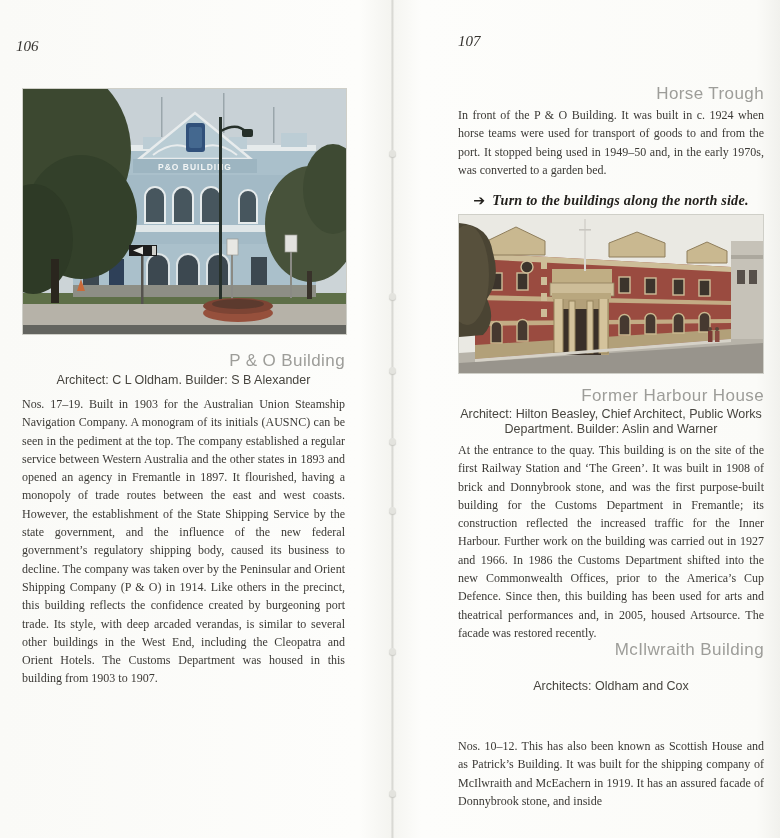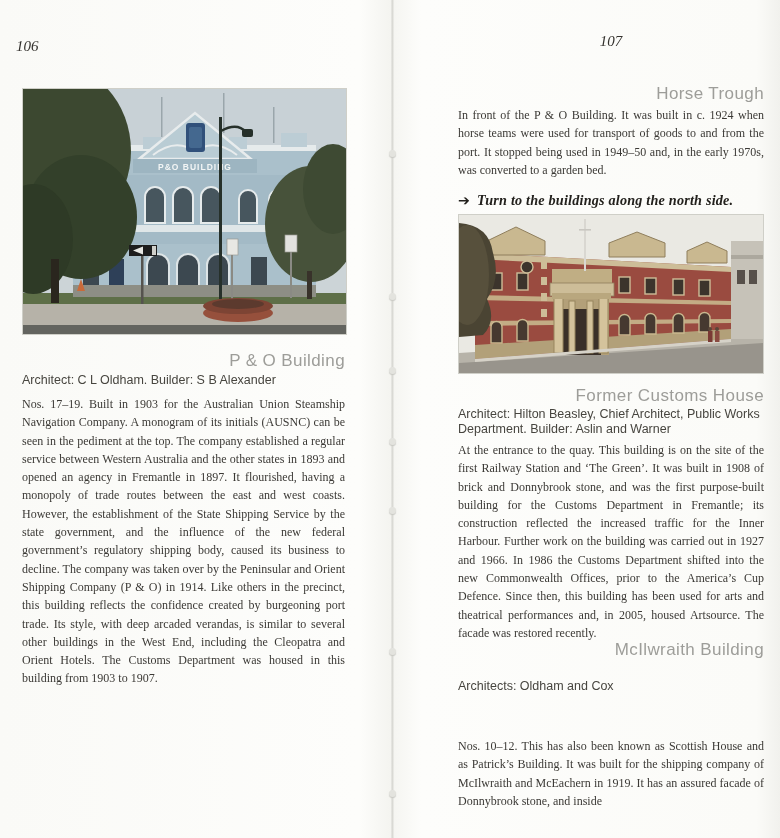--- a/index.html
+++ b/index.html
@@ -11,43 +11,43 @@
   .spread{position:absolute;inset:0;background:linear-gradient(90deg,#fafaf7 0%,#fdfdfb 46%,#f4f4f0 50%,#fdfdfb 54%,#fbfbf8 97%,#f1f1ed 100%);}
   .gutter{position:absolute;left:391px;top:0;width:3px;height:838px;
     background:linear-gradient(90deg,#e9e9e5,#d9d9d4,#efefeb);}
   .stitch{position:absolute;left:-2px;width:7px;height:7px;border-radius:50%;
     background:#e3e3de;box-shadow:0 1px 1px #c9c9c4;}
   .page{position:absolute;top:0;height:838px;}
   .page-left{left:22px;width:323px;}
   .page-right{left:458px;width:306px;}
   .page-number{position:absolute;font-style:italic;font-size:15px;color:#34322e;}
   .pn-left{top:38px;left:-6px;}
-  .pn-right{top:33px;right:0;text-align:center;width:100%;}
+  .pn-right{top:33px;right:0;text-align:left;width:100%;}
   figure{margin:0;position:absolute;left:0;}
   .photo{border:1px solid #cfcfc8;background:#fff;}
   .photo svg{display:block;}
   h2.heading{
     margin:0;position:absolute;width:100%;right:0;text-align:right;
     font-family:Liberation Sans, sans-serif;font-weight:400;
     font-size:17px;letter-spacing:.4px;color:#9d9d99;line-height:19px;
   }
   .credit{
-    position:absolute;width:100%;right:0;text-align:left;
+    position:absolute;width:100%;right:0;text-align:center;
     font-family:"Liberation Sans", sans-serif;
     font-size:12.5px;color:#47453f;line-height:14.5px;
   }
   .bodyblock{position:absolute;left:0;width:100%;}
   .bodyblock p{
     margin:0;text-align:justify;
     font-size:12px;line-height:18.3px;color:#3b3935;
     text-justify:inter-word;
   }
   .bodyblock p.indent{text-indent:27px;}
   .direction-note{
-    position:absolute;width:100%;right:0;text-align:left;
+    position:absolute;width:100%;right:0;text-align:center;
     font-size:14.2px;color:#23211d;
   }
   .direction-note .note-text{font-style:italic;font-weight:bold;letter-spacing:.2px;}
   .direction-note .arrow{font-style:normal;font-weight:bold;margin-right:7px;font-family:"DejaVu Sans", sans-serif;}
 </style>
 </head>
 <body>
 
 <div class="spread">
 
@@ -251,21 +251,21 @@
 
         <polygon points="16,144 272,124 272,127 16,147" fill="#d6d2c8"></polygon>
 
         <rect x="249" y="116" width="4.5" height="11" fill="#7a3a34"></rect>
         <rect x="256" y="116" width="4.5" height="11" fill="#8a4a40"></rect>
         <circle cx="251" cy="114" r="2" fill="#5a4538"></circle>
         <circle cx="258" cy="114" r="2" fill="#5a4538"></circle>
       </svg>
     </figure>
 
-    <h2 class="heading" style="top:386px">Former Customs House</h2>
+    <h2 class="heading" style="top:386px">Former Harbour House</h2>
 
     <div class="credit" style="top:407px">Architect: Hilton Beasley, Chief Architect, Public Works Department. Builder: Aslin and Warner</div>
 
     <div class="bodyblock" style="top:441px">
       <p>At the entrance to the quay. This building is on the site of the first Railway Station and ‘The Green’. It was built in 1908 of brick and Donnybrook stone, and was the first purpose-built building for the Customs Department in Fremantle; its construction reflected the increased traffic for the Inner Harbour. Further work on the building was carried out in 1927 and 1966. In 1986 the Customs Department shifted into the new Commonwealth Offices, prior to the America’s Cup Defence. Since then, this building has been used for arts and theatrical performances and, in 2005, housed Artsource. The facade was restored recently.</p>
     </div>
 
     <h2 class="heading" style="top:640px">McIlwraith Building</h2>
 
     <div class="credit" style="top:679px">Architects: Oldham and Cox</div>

